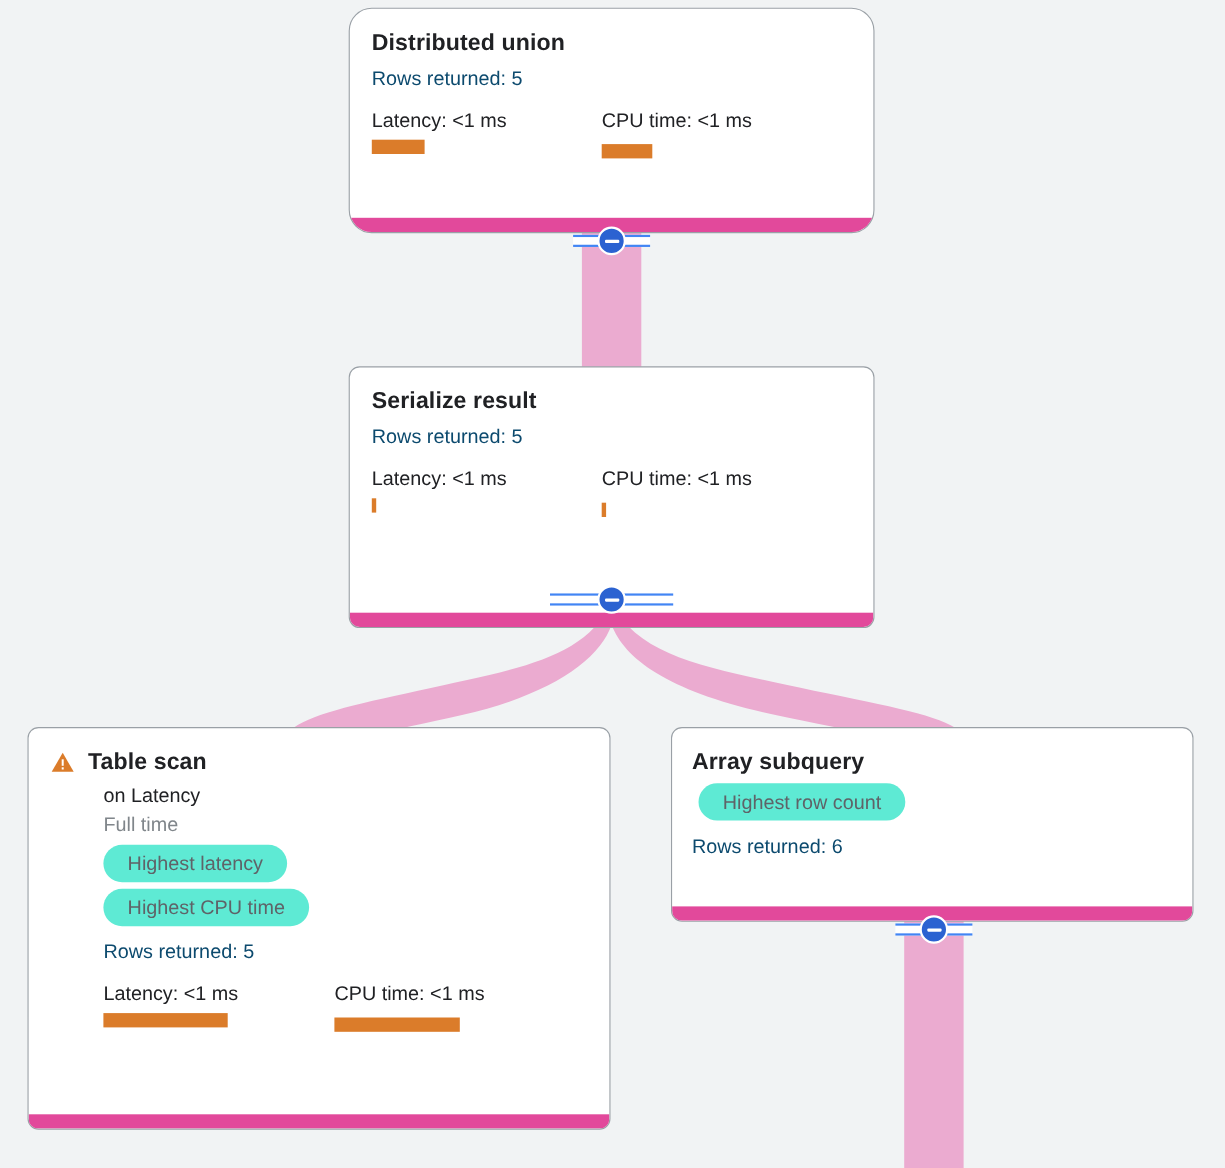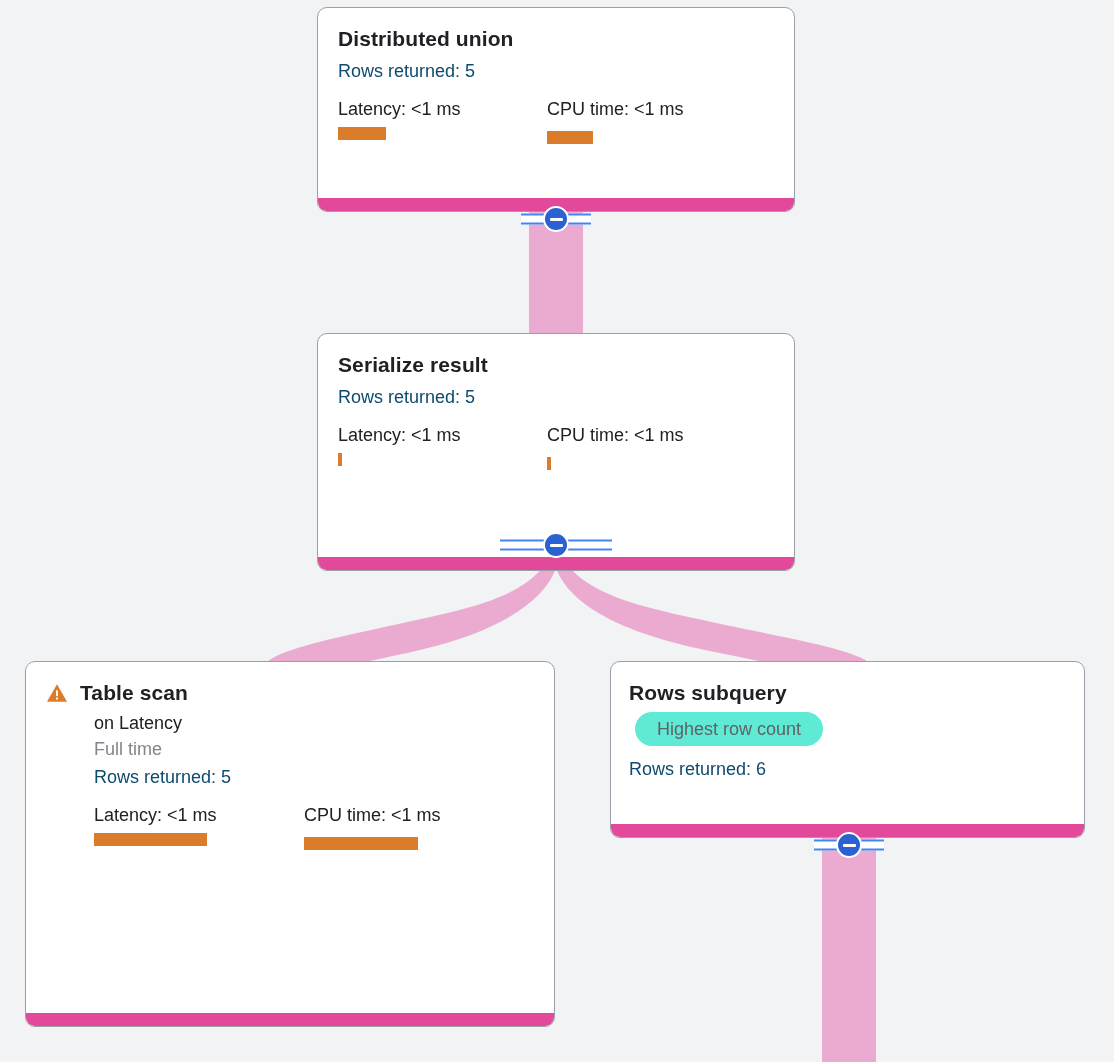--- a/index.html
+++ b/index.html
@@ -178,21 +178,21 @@
              C 582 600, 650 608, 740 628
              C 810 642, 855 651, 872 664
              L 872 700
              C 832 672, 780 666, 705 650
              C 610 630, 568 600, 556 568
              Z"></path>
 
     <rect x="822" y="832" width="54" height="230" fill="#EBABD0"></rect>
   </svg>
 
-  <div class="node" style="left:317px; top:7px; width:478px; height:205px;">
+  <div class="node" style="left:317px; top:7px; width:478px; height:205px;border-radius:21px;">
     <div class="node-body">
       <div class="node-title-row">
         <div class="node-title">Distributed union</div>
       </div>
       <div class="node-rows">Rows returned: 5</div>
       <div class="metrics">
         <div class="metric" style="width:209px;">
           <div class="metric-label">Latency: &lt;1 ms</div>
           <div class="metric-bar" style="width:48px;"></div>
         </div>
@@ -244,39 +244,44 @@
       <div class="node-title-row" style="gap:12px; margin-bottom:4px;">
         <svg class="warn-icon" viewBox="0 0 24 22">
           <path d="M12 1.5 L23 20.5 L1 20.5 Z" fill="#DB7C2A"></path>
           <rect x="11" y="8" width="2" height="6.5" fill="#FFFFFF"></rect>
           <rect x="11" y="16" width="2" height="2.2" fill="#FFFFFF"></rect>
         </svg>
         <div class="node-title">Table scan</div>
       </div>
       <div class="node-sub" style="margin-left:48px;">on Latency</div>
       <div class="node-sub muted" style="margin-left:48px;">Full time</div>
+      <div class="chips" style="margin-left:48px;">
+        <div class="chip">Highest latency</div>
+        <br>
+        <div class="chip">Highest CPU time</div>
+      </div>
       <div class="node-rows" style="margin-left:48px;">Rows returned: 5</div>
       <div class="metrics" style="margin-left:48px;">
         <div class="metric" style="width:210px;">
           <div class="metric-label">Latency: &lt;1 ms</div>
           <div class="metric-bar" style="width:113px;"></div>
         </div>
         <div class="metric">
           <div class="metric-label">CPU time: &lt;1 ms</div>
           <div class="metric-bar" style="width:114px; margin-top:11px;"></div>
         </div>
       </div>
     </div>
     <div class="node-accent"></div>
   </div>
 
   <div class="node" style="left:610px; top:661px; width:475px; height:177px;">
     <div class="node-body" style="padding:18px 20px 8px 18px;">
       <div class="node-title-row" style="margin-bottom:2px;">
-        <div class="node-title">Rows subquery</div>
+        <div class="node-title">Array subquery</div>
       </div>
       <div class="chips" style="margin-left:6px;">
         <div class="chip">Highest row count</div>
       </div>
       <div class="node-rows">Rows returned: 6</div>
     </div>
     <div class="node-accent"></div>
   </div>
 
   <div class="toggle" style="left:814px; top:832px; width:70px;">

